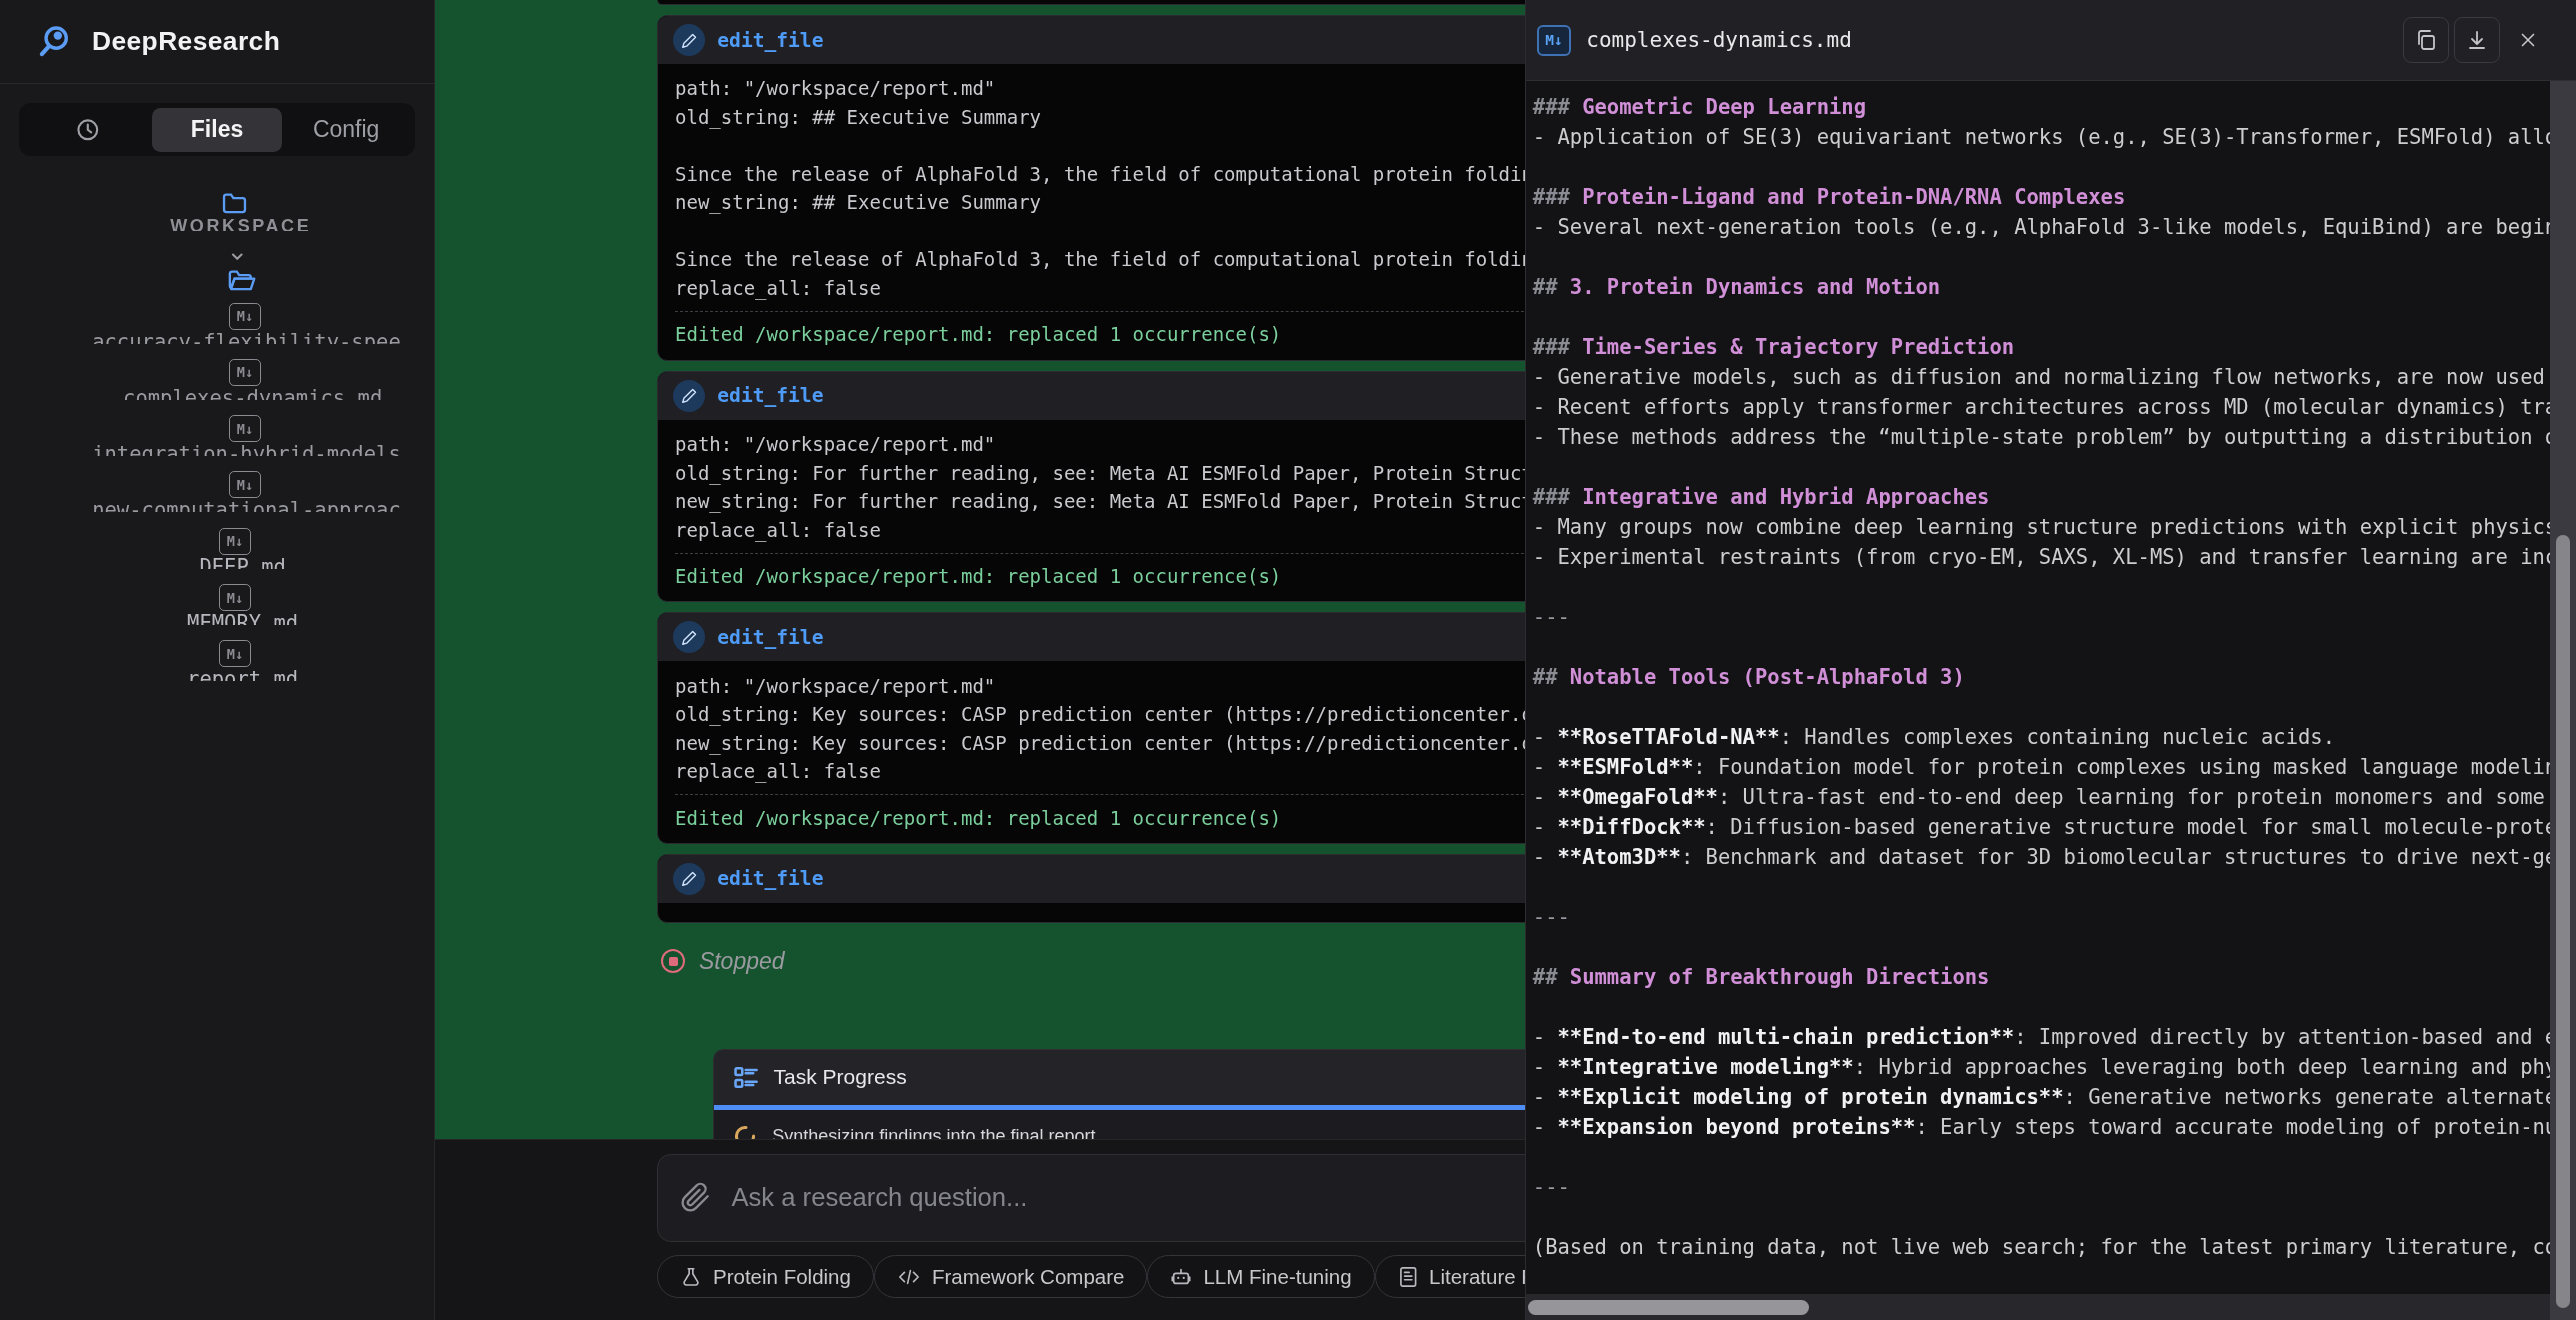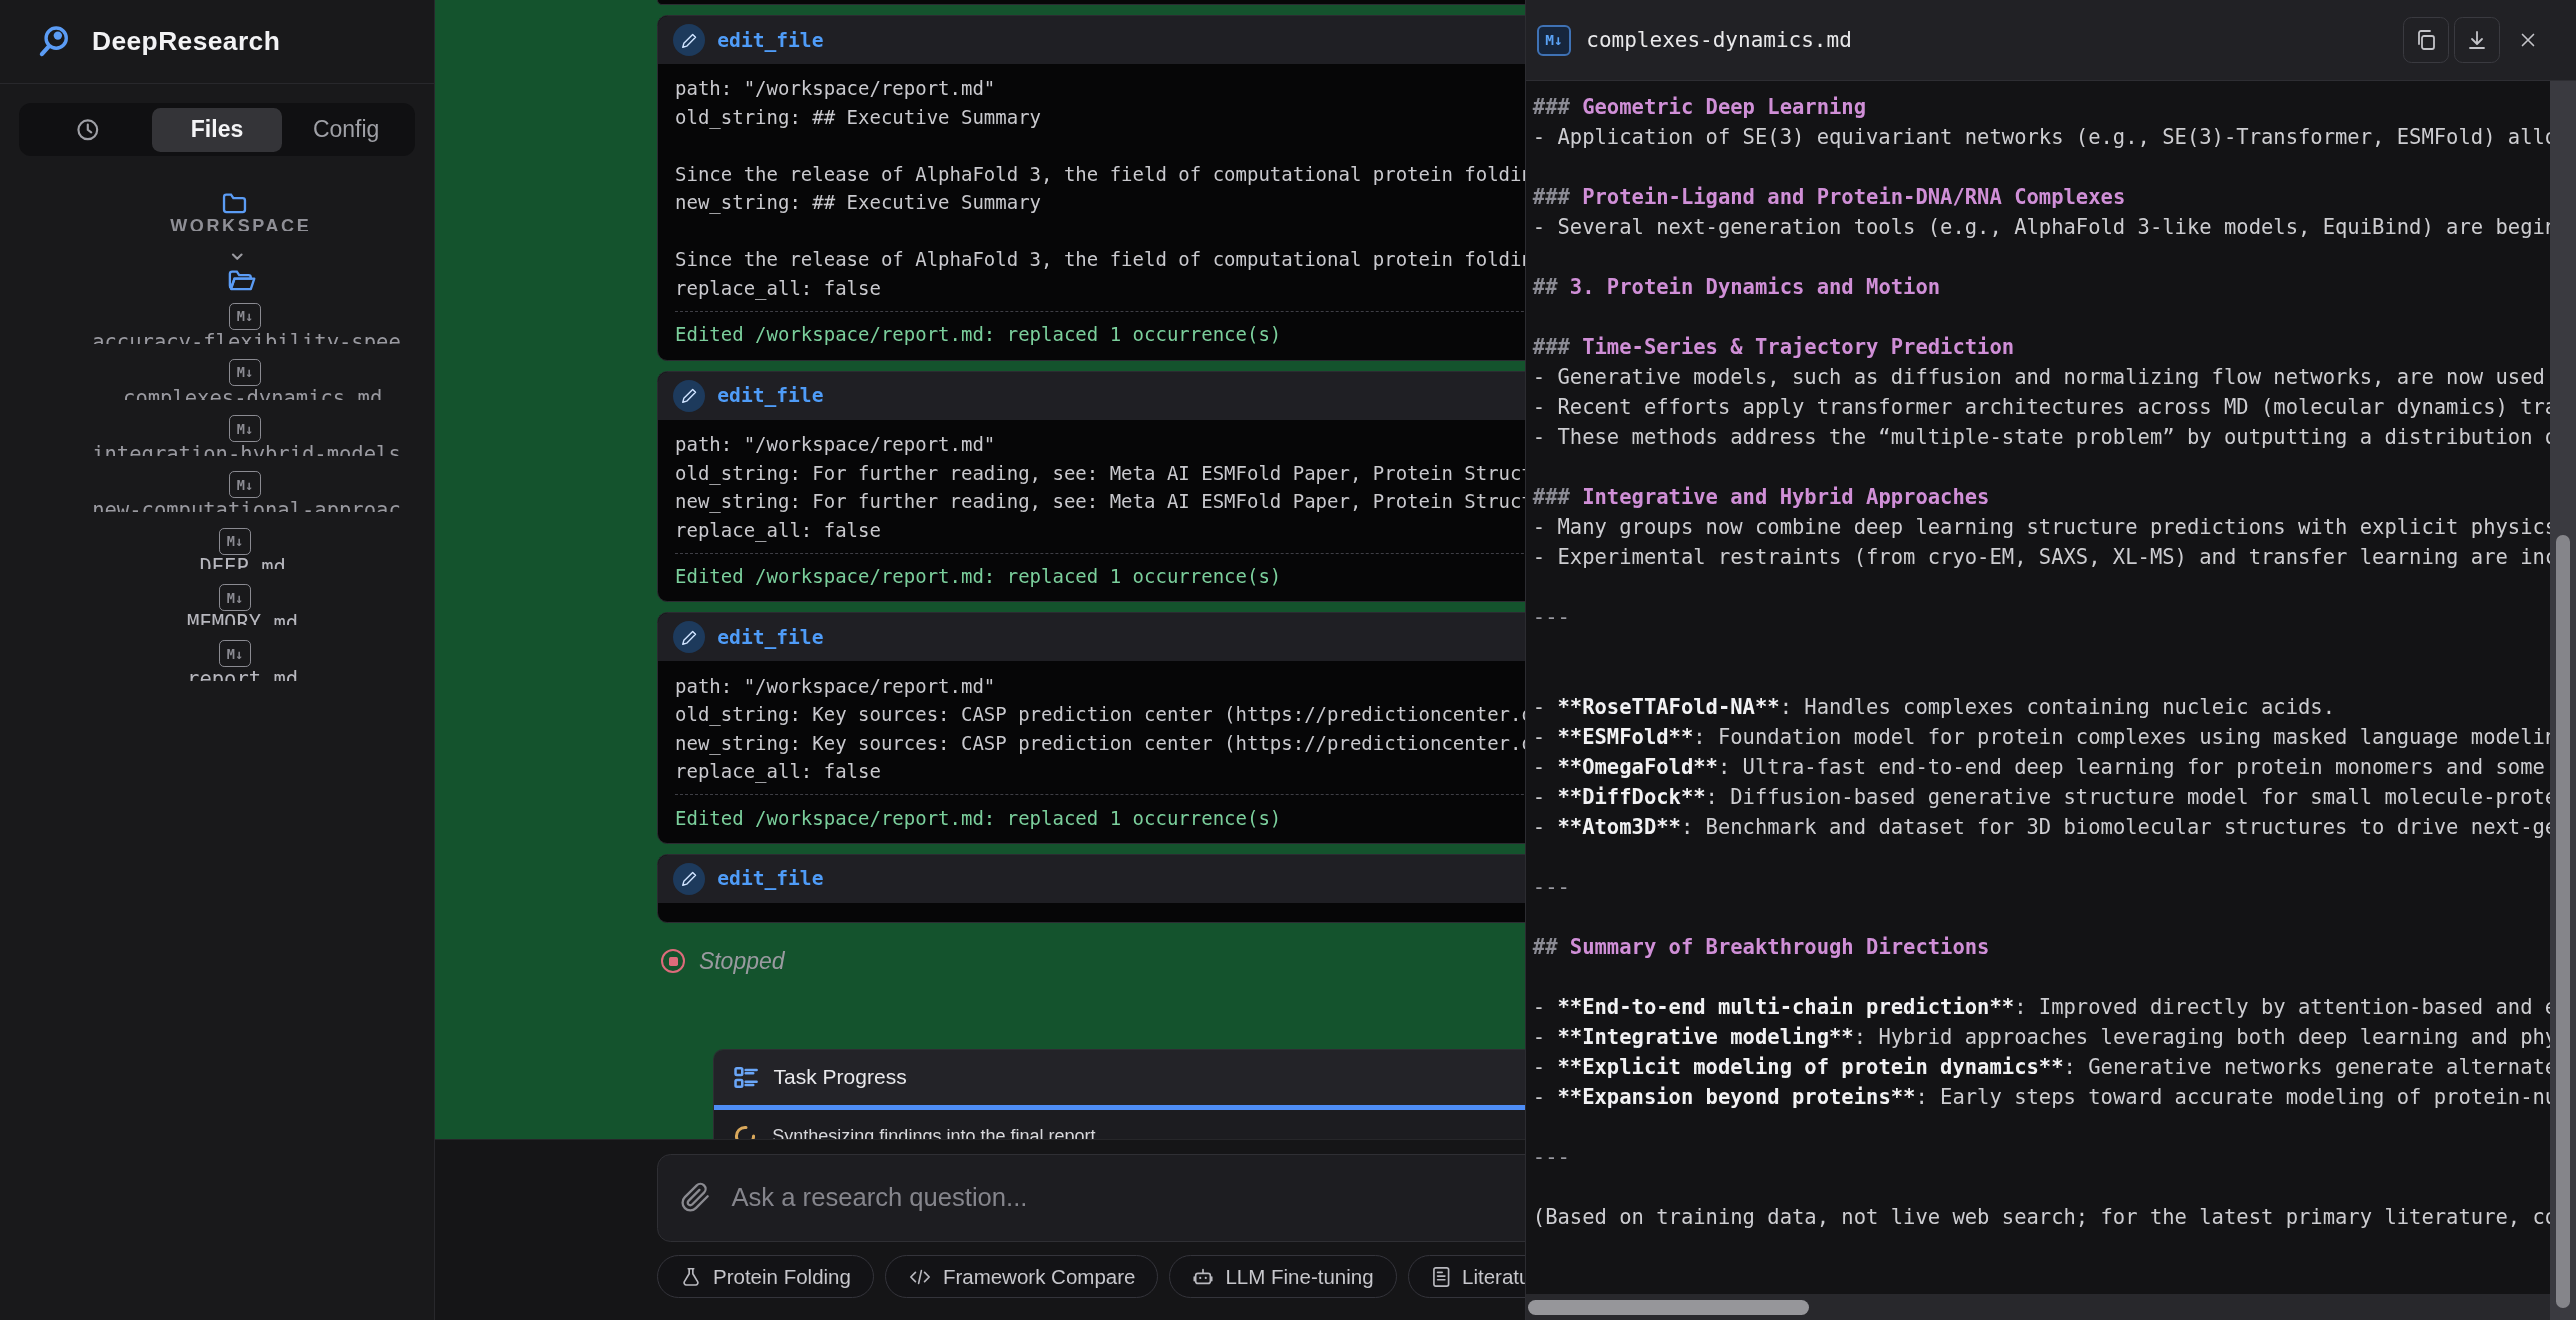--- a/index.html
+++ b/index.html
@@ -67,21 +67,21 @@
   .task-title { color:#e9e9ec; font-size:21px; font-weight:500; margin-left:13.6px; }
   .task-bar { height:5.1px; background:#4e8df6; }
   .task-row { height:53px; background:#1c1c20; display:flex; align-items:center; padding-left:19px; }
   .task-status { color:#d8d8dc; font-size:18px; margin-left:15.3px; }
 
   .composer { flex:0 0 182px; background:#151517; border-top:0.9px solid #262629;
               padding:13.6px 0 0 222px; }
   .ask { width:980px; height:88px; background:#1d1d21; border:0.9px solid #2f2f34;
          border-radius:13.6px; display:flex; align-items:center; padding-left:22px; cursor:text; }
   .ask .ph { color:#85858c; font-size:25.6px; margin-left:20.5px; }
-  .chips { display:flex; gap:11px; margin-top:13.6px; width:980px; }
+  .chips { display:flex; margin-top:13.6px; width:980px; }
   .chip { height:43px; border:0.9px solid #34343b; border-radius:22px; background:#131316;
           display:flex; align-items:center; padding:0 22px; color:#c7c7cc; font-size:20.5px;
           white-space:nowrap; cursor:pointer; flex:0 0 auto; }
   .chip .ic { margin-right:11px; display:flex; color:#b9b9bf; }
 
   
   .preview { flex:0 0 1051px; width:1051px; height:100%; background:#131315;
              border-left:0.9px solid #2c2c31; position:relative; overflow:hidden; }
   .pv-head { height:81px; background:#212125; border-bottom:0.9px solid #2e2e33;
              display:flex; align-items:center; padding:0 25px 0 11px; }
@@ -385,20 +385,21 @@
       <div class="pline"><span class="seg-text">- Generative models, such as diffusion and normalizing flow networks, are now used to sample</span></div>
       <div class="pline"><span class="seg-text">- Recent efforts apply transformer architectures across MD (molecular dynamics) trajectories</span></div>
       <div class="pline"><span class="seg-text">- These methods address the “multiple-state problem” by outputting a distribution of states</span></div>
       <div class="pline blank"></div>
       <div class="pline"><span class="seg-hash">### </span><span class="seg-heading">Integrative and Hybrid Approaches</span></div>
       <div class="pline"><span class="seg-text">- Many groups now combine deep learning structure predictions with explicit physics-based</span></div>
       <div class="pline"><span class="seg-text">- Experimental restraints (from cryo-EM, SAXS, XL-MS) and transfer learning are increasingly</span></div>
       <div class="pline blank"></div>
       <div class="pline"><span class="seg-hr">---</span></div>
       <div class="pline blank"></div>
+      <div class="pline"><span class="seg-hash">## </span><span class="seg-heading">Notable Tools (Post-AlphaFold 3)</span></div>
       <div class="pline blank"></div>
       <div class="pline"><span class="seg-text">- </span><span class="seg-bold">**RoseTTAFold-NA**</span><span class="seg-text">: Handles complexes containing nucleic acids.</span></div>
       <div class="pline"><span class="seg-text">- </span><span class="seg-bold">**ESMFold**</span><span class="seg-text">: Foundation model for protein complexes using masked language modeling</span></div>
       <div class="pline"><span class="seg-text">- </span><span class="seg-bold">**OmegaFold**</span><span class="seg-text">: Ultra-fast end-to-end deep learning for protein monomers and some edge</span></div>
       <div class="pline"><span class="seg-text">- </span><span class="seg-bold">**DiffDock**</span><span class="seg-text">: Diffusion-based generative structure model for small molecule-protein</span></div>
       <div class="pline"><span class="seg-text">- </span><span class="seg-bold">**Atom3D**</span><span class="seg-text">: Benchmark and dataset for 3D biomolecular structures to drive next-gen</span></div>
       <div class="pline blank"></div>
       <div class="pline"><span class="seg-hr">---</span></div>
       <div class="pline blank"></div>
       <div class="pline"><span class="seg-hash">## </span><span class="seg-heading">Summary of Breakthrough Directions</span></div>

